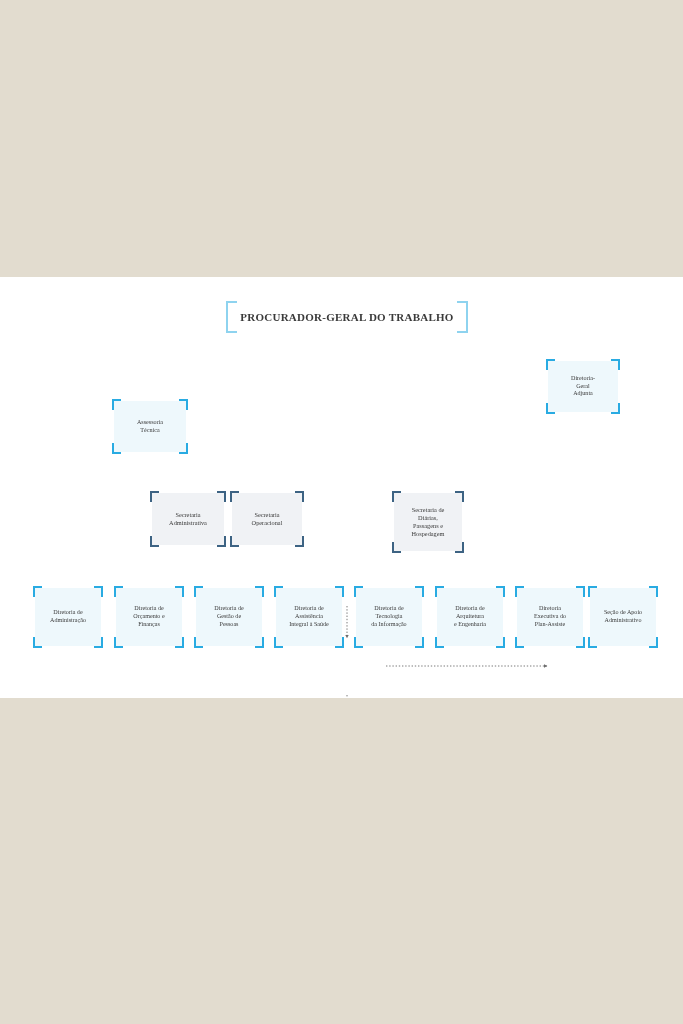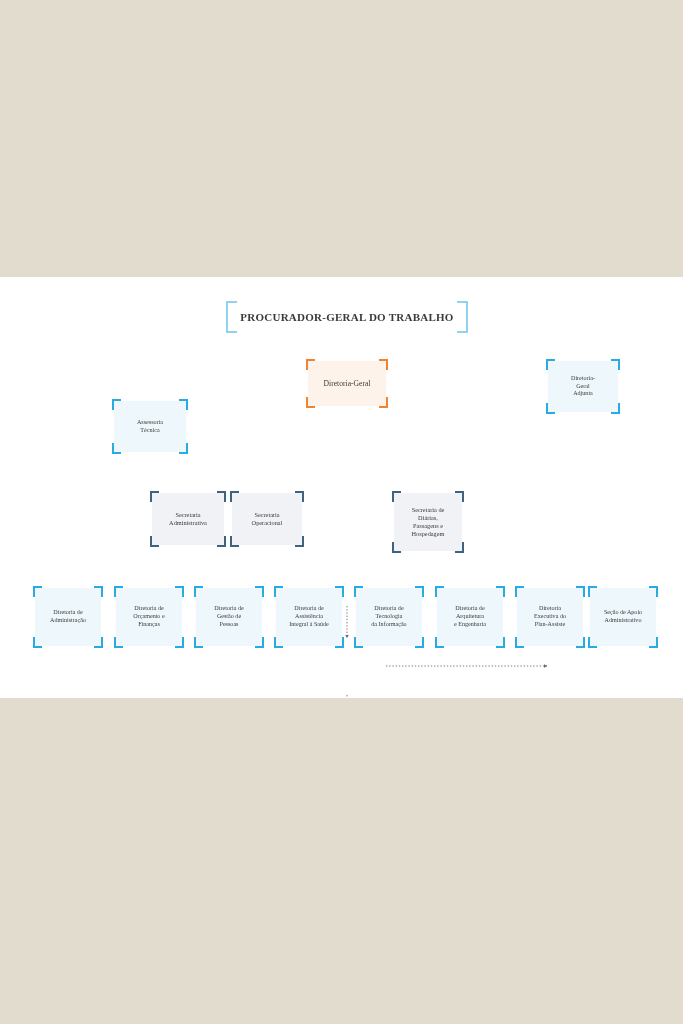--- a/index.html
+++ b/index.html
@@ -128,29 +128,20 @@
   </svg>
 
   <div class="root-title node v-root" style="left:228px; top:303px; width:238px; height:28px; transform:translateY(-277px);">
     <span class="brk tl"></span>
     <span class="brk tr"></span>
     <span class="brk bl"></span>
     <span class="brk br"></span>
     <span class="label">PROCURADOR-GERAL DO TRABALHO</span>
   </div>
 
-  <div class="node v-orange" style="left:308px; top:84px; width:78px; height:45px;">
-    <span class="brk tl"></span>
-    <span class="brk tr"></span>
-    <span class="brk bl"></span>
-    <span class="brk br"></span>
-    <span>
-        <span class="label">Diretoria-Geral</span>
-      </span>
-  </div>
 
   <div class="node v-cyan" style="left:548px; top:84px; width:70px; height:51px;">
     <span class="brk tl"></span>
     <span class="brk tr"></span>
     <span class="brk bl"></span>
     <span class="brk br"></span>
     <span>
       <span class="label">Diretoria-</span>
       <span class="label">Geral</span>
       <span class="label">Adjunta</span>

